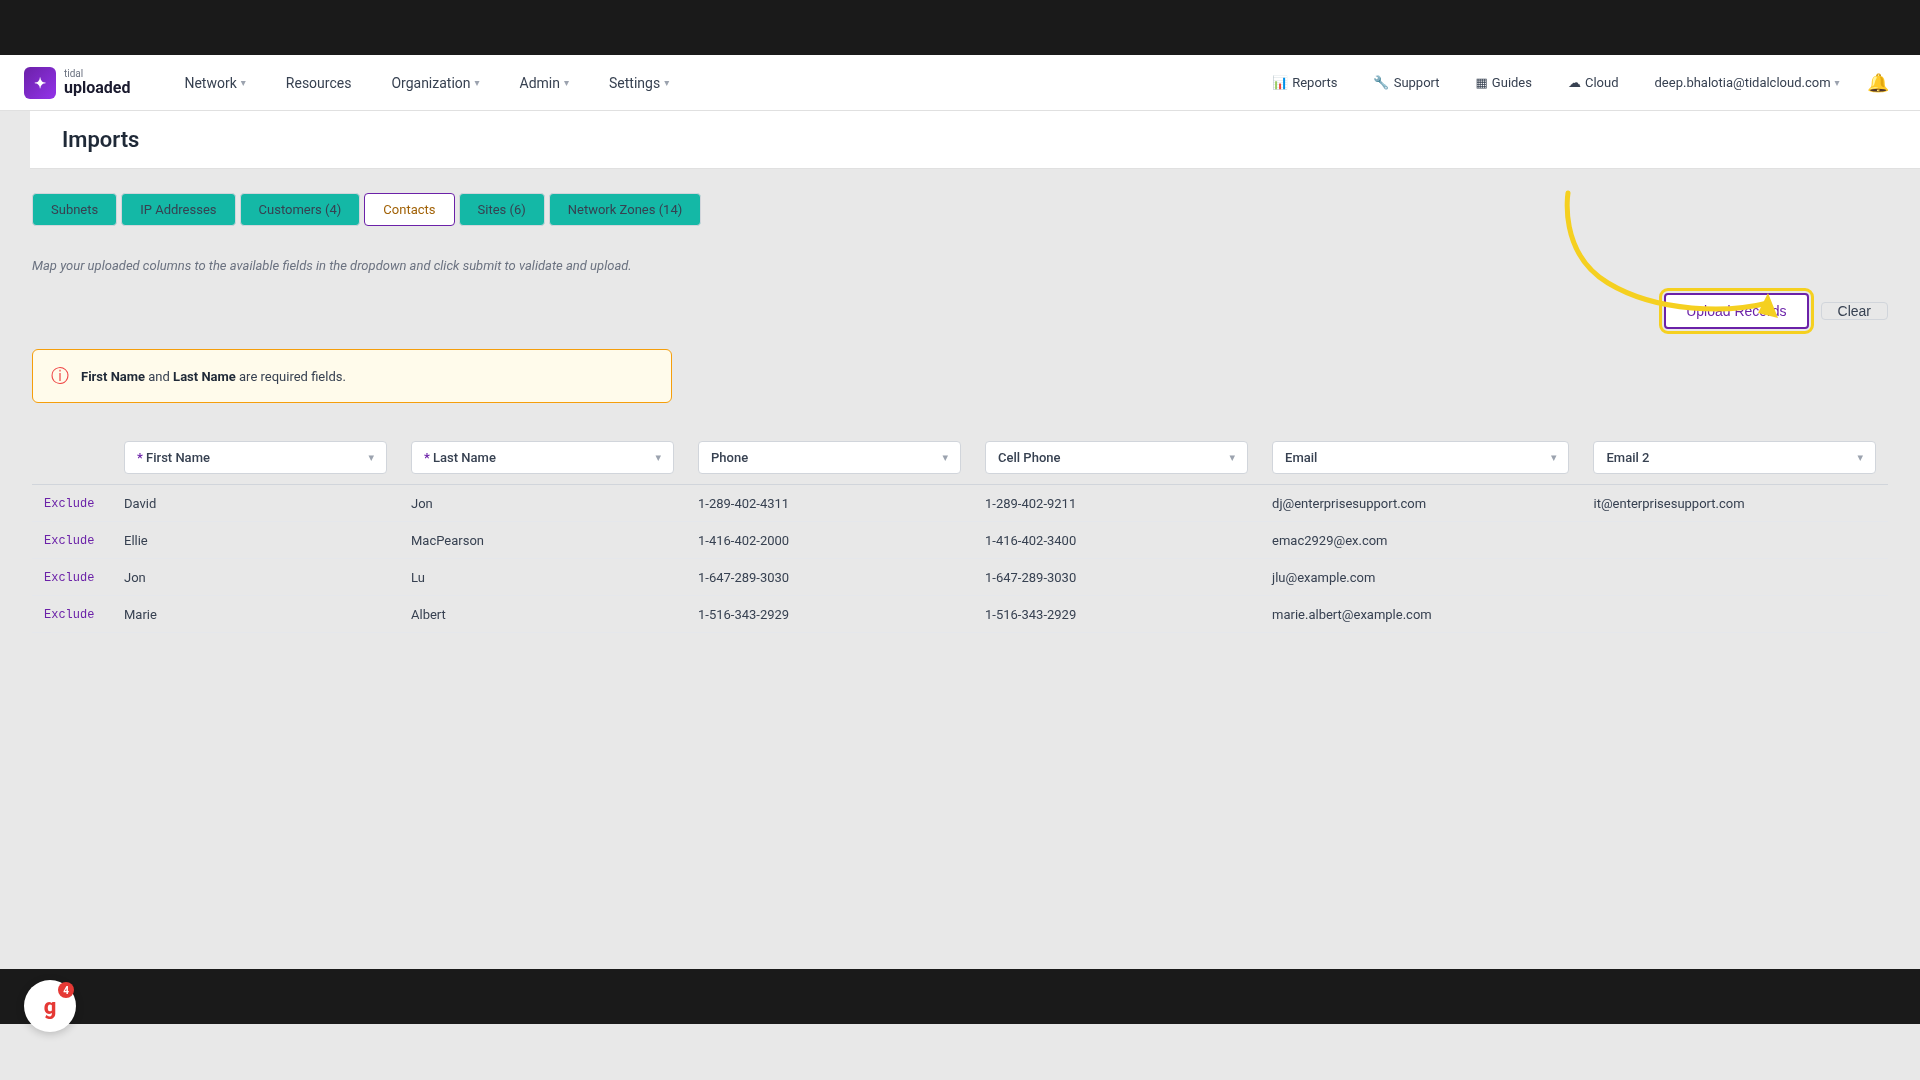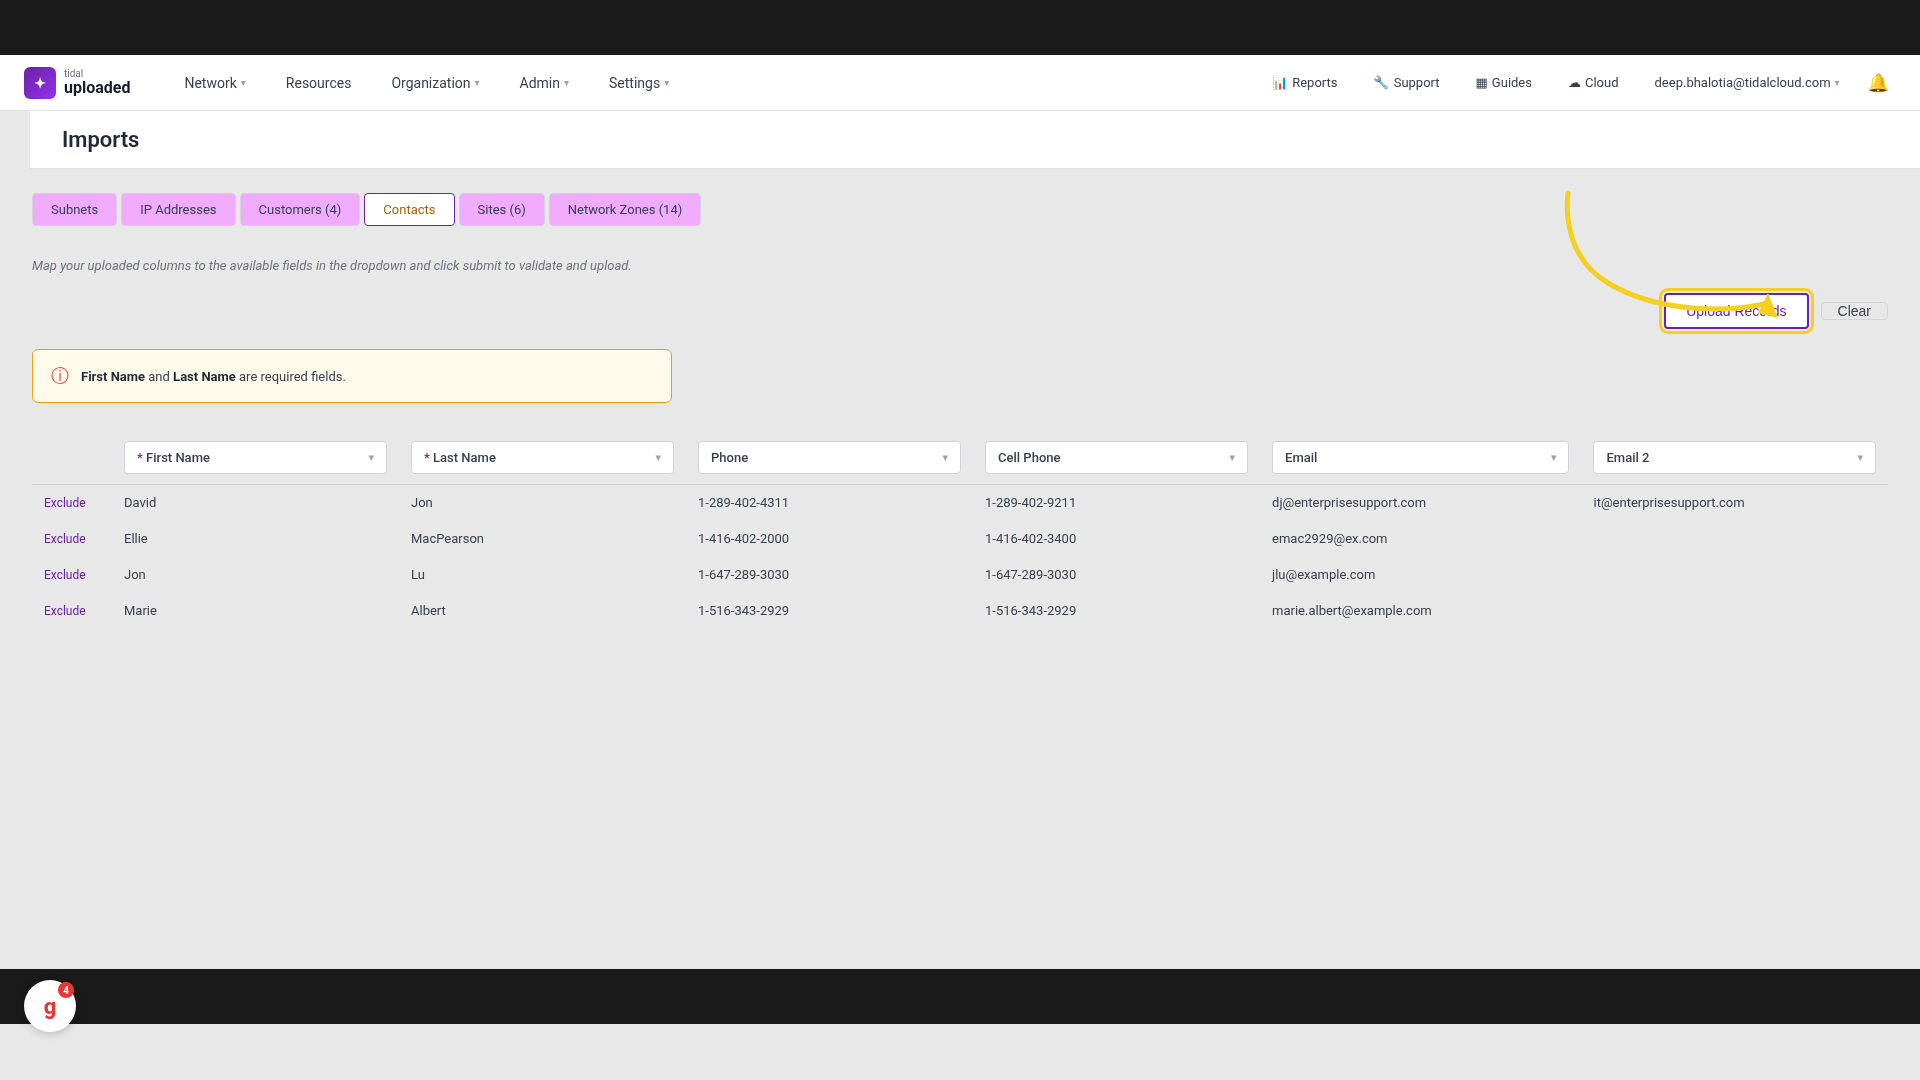--- a/index.html
+++ b/index.html
@@ -67,21 +67,21 @@
 
     
     .content-area { background: #e8e8e8; padding: 24px 32px; min-height: 800px; position: relative; }
 
     
     .tabs { display: flex; gap: 4px; margin-bottom: 32px; }
     .tab {
       padding: 8px 18px;
       font-size: 13px;
       color: #374151;
-      background: #f0abfc;
+      background: #14b8a6;
       border: 1px solid #d1d5db;
       border-radius: 4px;
       cursor: pointer;
     }
     .tab.active {
       background: #fff;
       border-color: #6b21a8;
       color: #a16207;
       font-weight: 400;
     }
@@ -164,21 +164,21 @@
       color: #374151;
       cursor: pointer;
       min-width: 140px;
     }
     .col-dropdown .required { color: #6b21a8; font-weight: 600; }
     .col-dropdown .chevron { color: #9ca3af; font-size: 11px; }
 
     .data-table tbody tr { border-bottom: 1px solid #e5e7eb; }
     .data-table td { padding: 10px 12px; font-size: 13px; color: #374151; }
 
-    .exclude-link { color: #6b21a8; font-size: 12px; cursor: pointer; text-decoration: none; }
+    .exclude-link { color: #6b21a8; font-size: 12px; cursor: pointer; text-decoration: none; font-family: Liberation Mono, monospace; }
 
     
     .grammarly-icon {
       position: fixed;
       bottom: 48px;
       left: 24px;
       width: 52px;
       height: 52px;
       background: #fff;
       border-radius: 50%;

